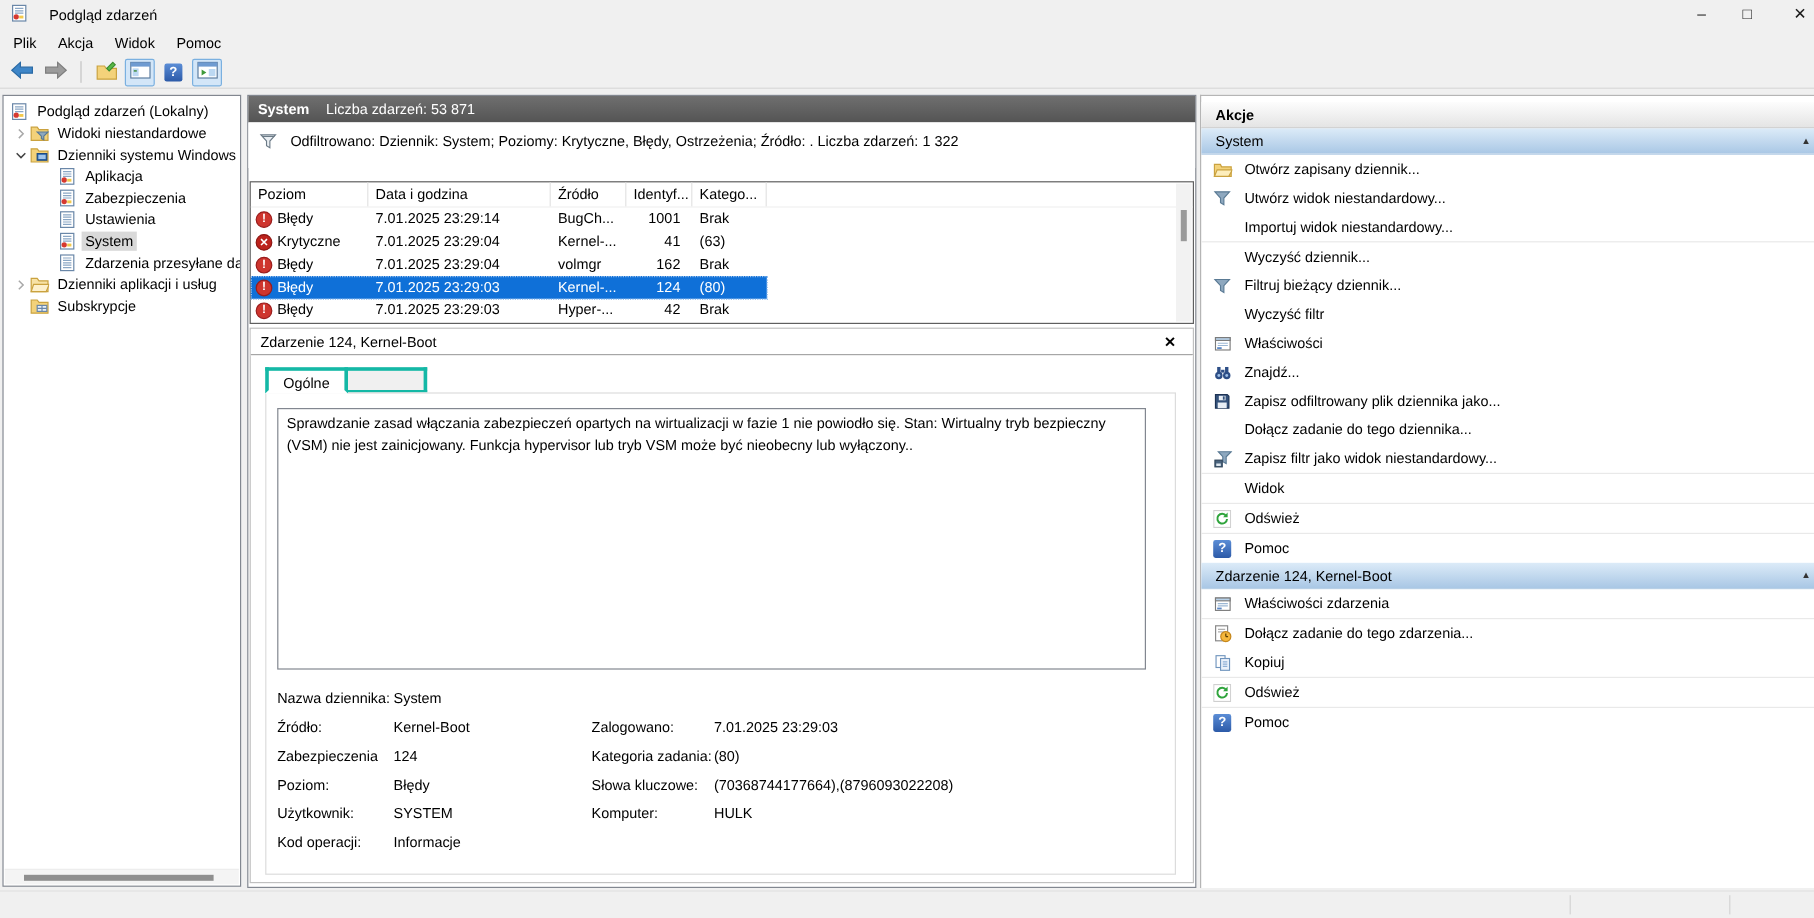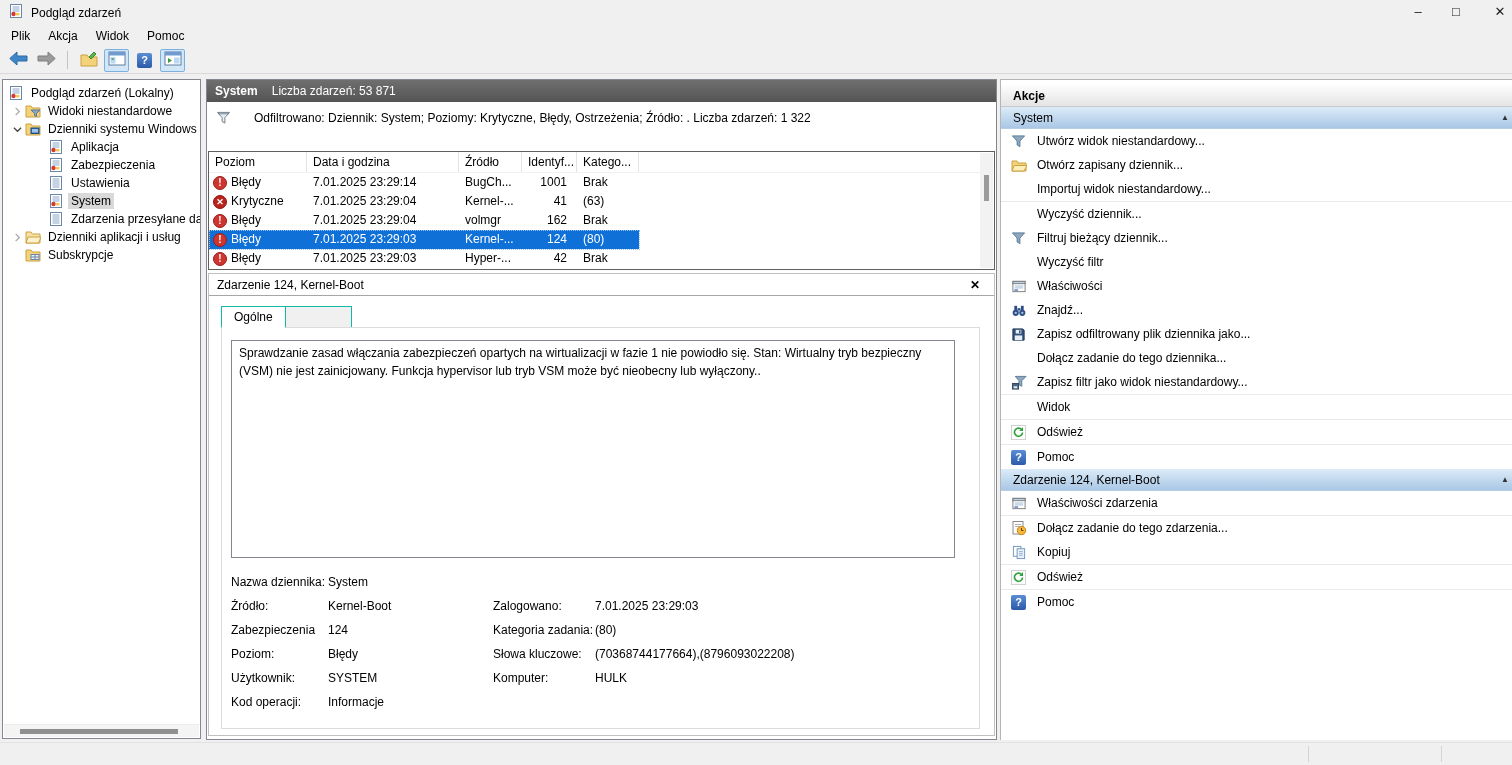--- a/index.html
+++ b/index.html
@@ -3,21 +3,21 @@
 <meta charset="utf-8">
 <style>
   *{margin:0;padding:0;box-sizing:border-box}
   html,body{background:#cfcfcf}
   .window{position:relative;width:1512px;height:765px;background:#f0f0f0;overflow:hidden;
     font-family:"Liberation Sans",sans-serif;font-size:12px;color:#000}
 
   
   .titlebar{position:absolute;left:0;top:0;width:100%;height:25px;background:#f0f0f0;display:flex;align-items:center}
   .app-icon{margin-left:8px;flex:none}
-  .title-text{margin-left:7px}
+  .title-text{margin-left:17px}
   .wc{position:absolute;top:0;width:36px;height:25px;text-align:center;line-height:24px;font-size:13px;color:#1b1b1b}
   .wc-min{right:76px}.wc-max{right:38px}.wc-close{right:-6px}
 
   
   .menubar{position:absolute;left:0;top:25px;width:100%;height:22px;display:flex;align-items:center;padding-left:2px;background:#f0f0f0}
   .menu-item{padding:2px 9px}
 
   
   .toolbar{position:absolute;left:0;top:47px;width:100%;height:27px;background:#f0f0f0;border-bottom:1px solid #d9d9d9;display:flex;align-items:center;padding-left:6px;gap:3px}
   .tbtn{width:25px;height:23px;display:flex;align-items:center;justify-content:center;flex:none}
@@ -33,42 +33,42 @@
   .ti-label{padding:1px 3px}
   .ti-label.sel{background:#d9d9d9}
   .ind0{padding-left:5px}.ind1{padding-left:7px}.ind2{padding-left:45px}
   .tree-hscroll{position:absolute;left:1px;right:1px;bottom:1px;height:13px;background:#f4f4f4;border-top:1px solid #ededed}
   .hthumb{position:absolute;left:16px;top:4px;width:158px;height:5px;background:#8f8f8f}
 
   
   .center-panel{position:absolute;left:206px;top:79px;width:791px;height:661px;background:#fff;border:1px solid #828790}
   .list-header{position:absolute;left:0;top:0;width:100%;height:22px;background:linear-gradient(#6f6f6f,#545454);color:#fff;display:flex;align-items:center;padding-left:8px;gap:14px}
   .lh-title{font-weight:bold}
-  .filter-bar{position:absolute;left:0;top:22px;width:100%;height:38px;display:flex;align-items:flex-start;padding:9px 0 0 9px;gap:23px;background:#fff}
+  .filter-bar{position:absolute;left:0;top:22px;width:100%;height:38px;display:flex;align-items:flex-start;padding:9px 0 0 9px;gap:11px;background:#fff}
 
   .table-box{position:absolute;left:1px;top:71px;width:787px;height:119px;border:1px solid #5f5f5f;background:#fff}
   .thead{display:grid;grid-template-columns:98px 152px 63px 55px 62px;height:21px;border-bottom:1px solid #f0f0f0}
   .th{line-height:20px;padding-left:6px;border-right:1px solid #e3e3e3;overflow:hidden;white-space:nowrap}
   .trow{display:grid;grid-template-columns:98px 152px 63px 55px 62px;height:19px;line-height:19px;position:relative}
   .trow.sel{background-image:linear-gradient(#0f70d8,#0f70d8);background-repeat:no-repeat;background-size:430px 100%;color:#fff}
   .trow.sel::before{content:"";position:absolute;left:0;top:0;width:429px;height:18px;border:1px dotted #9cc3ef;pointer-events:none}
   .td{padding-left:6px;overflow:hidden;white-space:nowrap}
   .td.lvl{display:flex;align-items:center;gap:4px;padding-left:4px}
   .td.num{text-align:right;padding-right:10px;padding-left:0}
   .ic-error{width:14px;height:14px;border-radius:50%;background:#ce352e;border:1px solid #9a1d1d;color:#fff;font-size:10px;font-weight:bold;line-height:12px;text-align:center;flex:none}
   .ic-crit{width:14px;height:14px;border-radius:50%;background:#bc221c;border:1px solid #8d1512;color:#fff;font-size:9px;font-weight:bold;line-height:12px;text-align:center;flex:none}
   .vscroll{position:absolute;right:1px;top:1px;bottom:1px;width:13px;background:#f2f2f2}
   .vthumb{position:absolute;left:4px;top:22px;width:5px;height:26px;background:#9a9a9a}
 
   
   .detail-pane{position:absolute;left:1px;top:193px;width:787px;height:463px;background:#fff;border:1px solid #c0c0c0}
   .dheader{height:22px;display:flex;align-items:center;padding-left:8px;border-bottom:1px solid #a6a6a6;box-shadow:0 1px 0 #fff;position:relative}
   .dclose{position:absolute;right:10px;top:2px;width:18px;height:18px;text-align:center;line-height:18px;font-weight:bold;font-size:12px}
   .tabstrip{position:absolute;left:12px;top:32px;height:22px;display:flex}
-  .tab{height:22px;line-height:21px;padding:0 12px;border:1px solid #14b8a6;background:#f0f0f0}
+  .tab{height:22px;line-height:21px;padding:0 12px;border:3px solid #14b8a6;background:#f0f0f0}
   .tab.active{background:#fff;border-bottom-color:#fff;position:relative;z-index:2}
   .tab.blank{width:66px;border-left:none}
   .tabpage{position:absolute;left:12px;right:14px;top:53px;bottom:6px;border:1px solid #dcdcdc;background:#fff}
   .descbox{position:absolute;left:9px;top:12px;width:724px;height:218px;border:1px solid #828790;background:#fff;padding:3px 7px;line-height:1.5;overflow:hidden}
   .fields{position:absolute;left:9px;top:242px;right:8px}
   .frow{display:grid;grid-template-columns:97px 165px 102px auto;height:24px;align-items:center}
   .fcell{white-space:nowrap;overflow:hidden}
 
   
   .actions-panel{position:absolute;left:1000px;top:79px;width:512px;height:661px;background:#fff;border-left:1px solid #b5b5b5;border-top:1px solid #b5b5b5;overflow:hidden}
@@ -409,34 +409,34 @@
   <div class="actions-panel">
     <div class="ap-title">Akcje</div>
 
     <div class="sec-hdr">
       <span>System</span>
       <span class="sec-caret">▲</span>
     </div>
 
     <div class="ai">
       <span class="aicon">
-          <svg width="15" height="15" viewBox="0 0 16 16">
-            <path d="M1.5 2h13L9.5 7.5v6l-3-1.8V7.5z" fill="#8ea8bf" stroke="#5a7a94"></path>
-          </svg>
-        </span>
-      <span class="alabel">Utwórz widok niestandardowy...</span>
-    </div>
-    <div class="ai">
-      <span class="aicon">
           <svg width="16" height="16" viewBox="0 0 16 16">
             <path d="M1 4h5l1 2h8v8H1z" fill="#f3d27a" stroke="#caa23f"></path>
             <path d="M1 14l2.3-5.5H16L13 14z" fill="#fdeebc" stroke="#caa23f"></path>
           </svg>
         </span>
       <span class="alabel">Otwórz zapisany dziennik...</span>
+    </div>
+    <div class="ai">
+      <span class="aicon">
+          <svg width="15" height="15" viewBox="0 0 16 16">
+            <path d="M1.5 2h13L9.5 7.5v6l-3-1.8V7.5z" fill="#8ea8bf" stroke="#5a7a94"></path>
+          </svg>
+        </span>
+      <span class="alabel">Utwórz widok niestandardowy...</span>
     </div>
     <div class="ai">
       <span class="aicon"></span>
       <span class="alabel">Importuj widok niestandardowy...</span>
     </div>
     <div class="asep"></div>
     <div class="ai">
       <span class="aicon"></span>
       <span class="alabel">Wyczyść dziennik...</span>
     </div>

